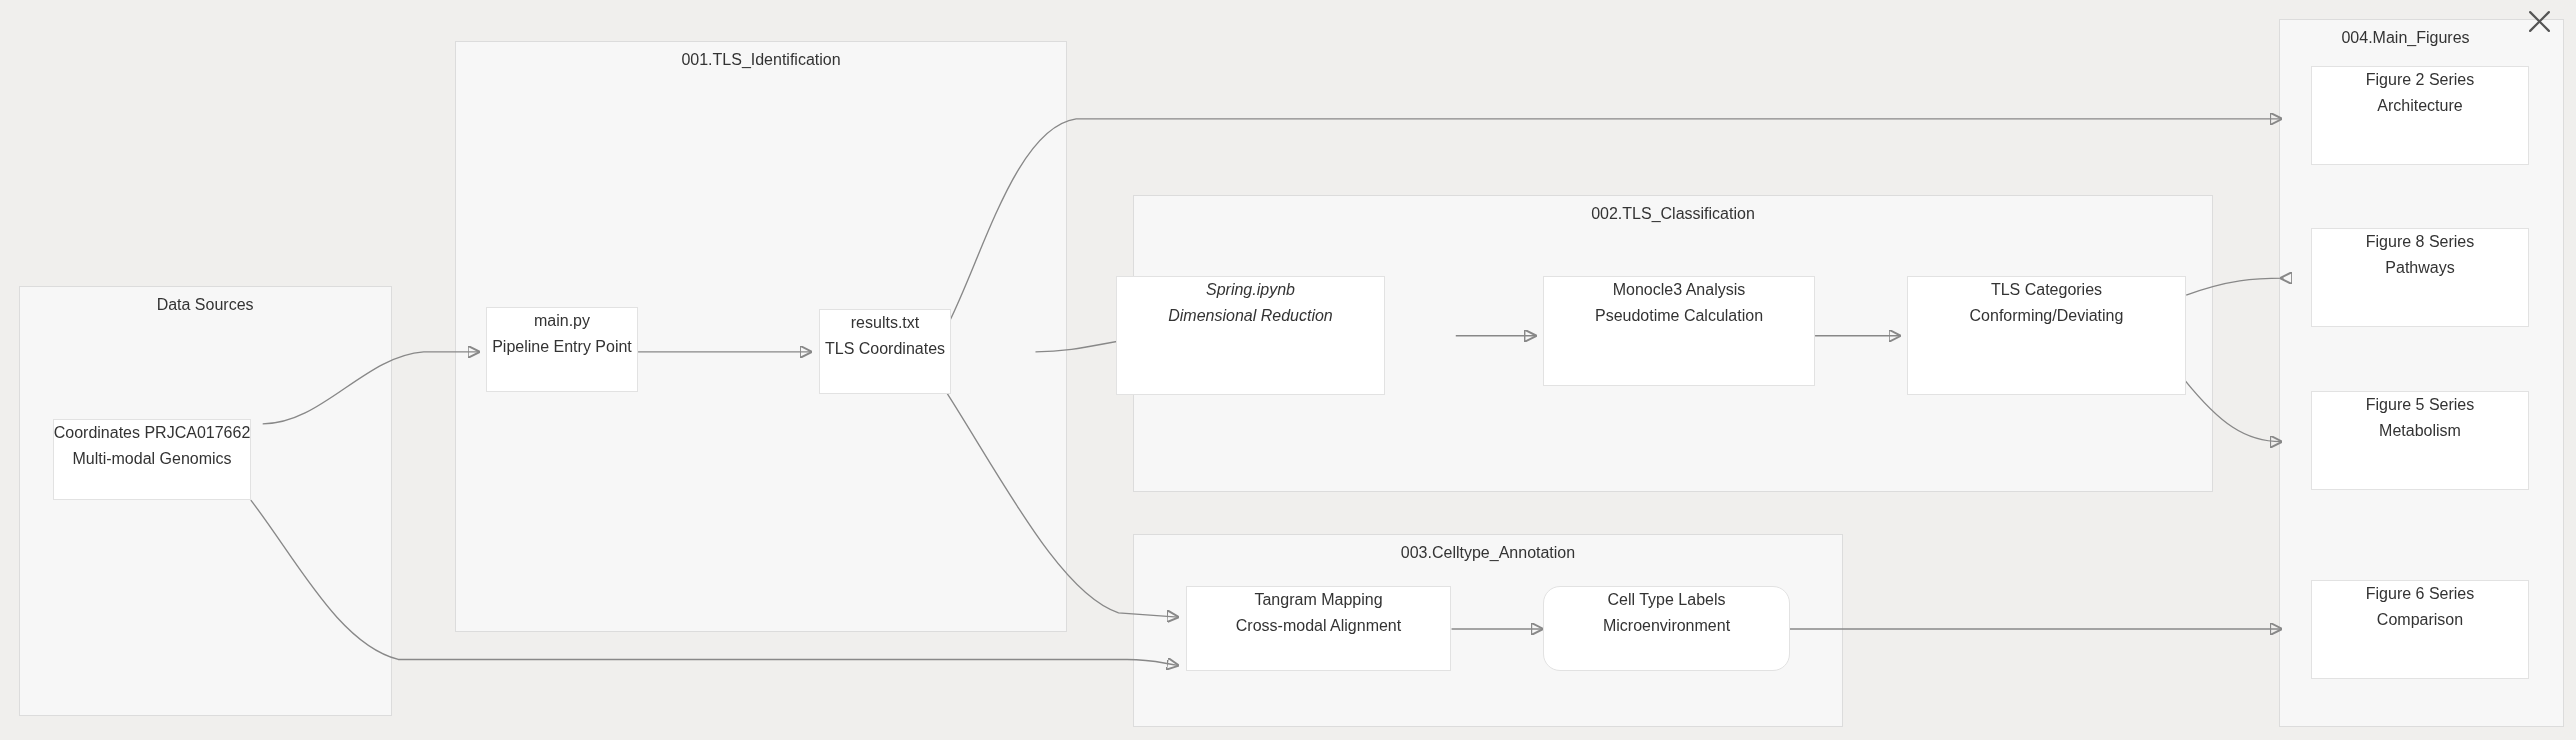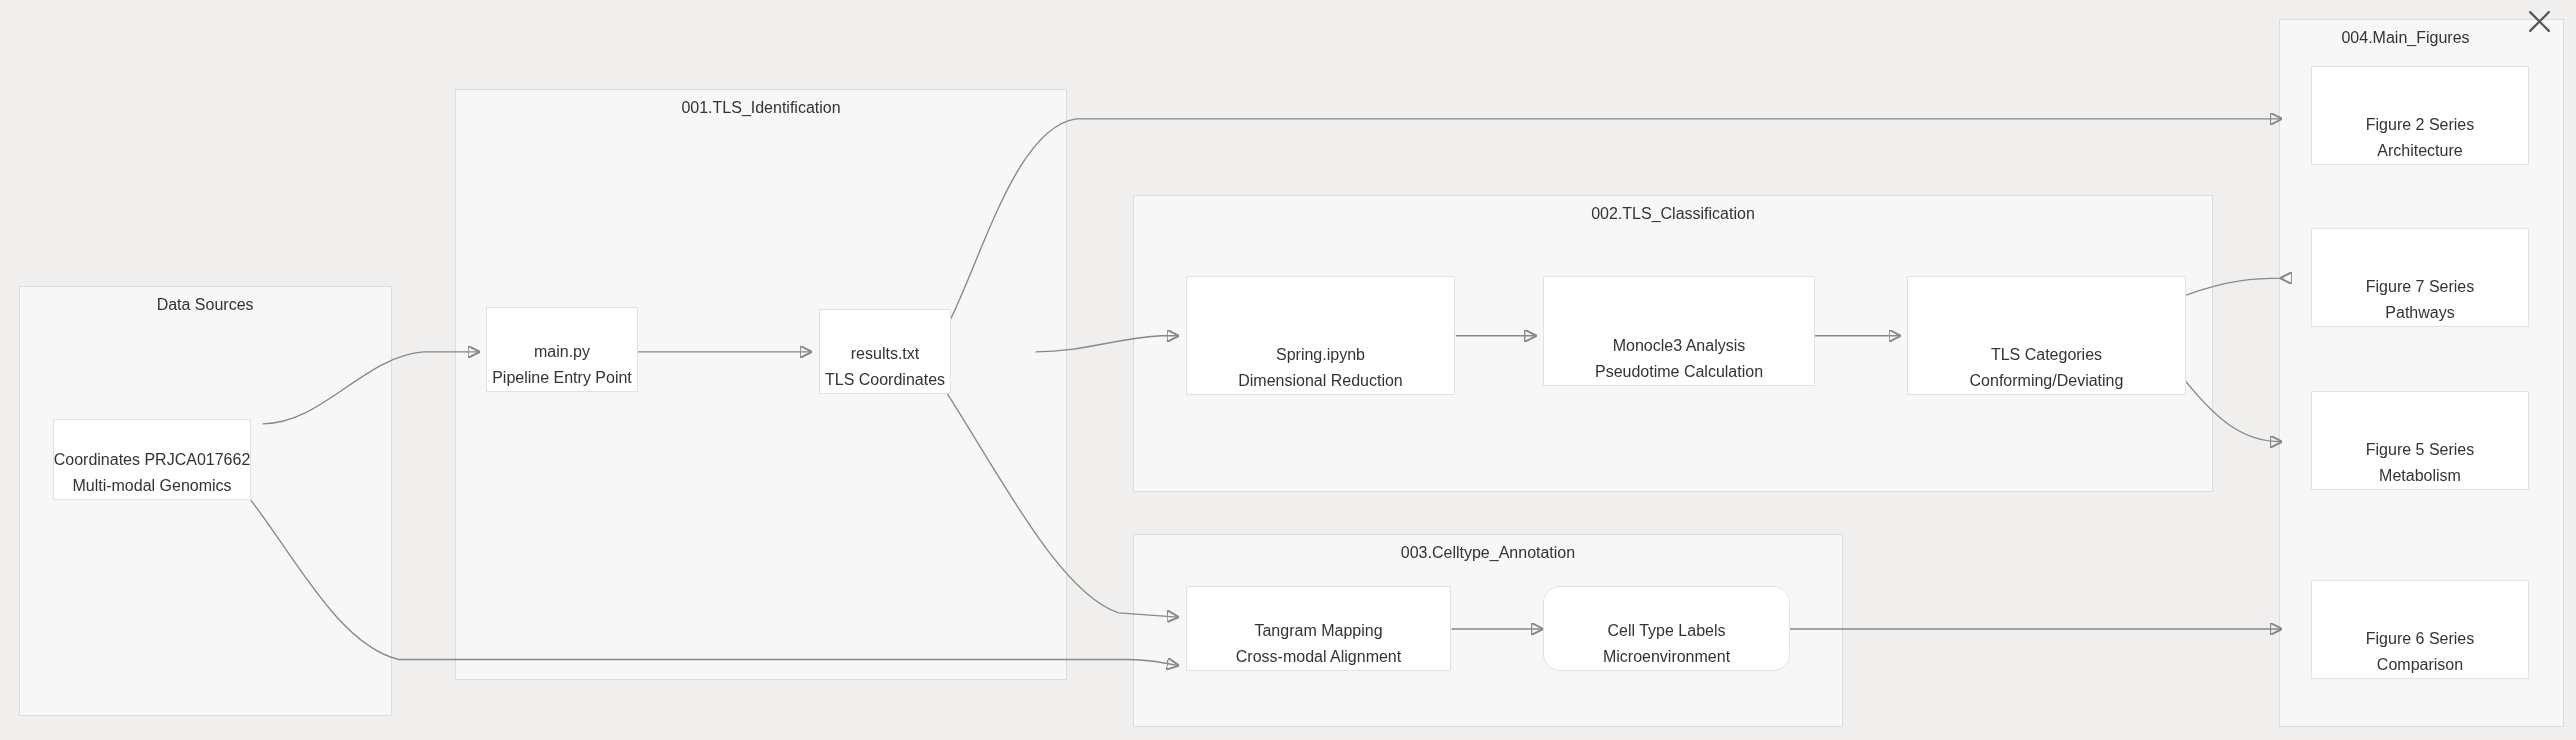--- a/index.html
+++ b/index.html
@@ -35,21 +35,21 @@
   }
   
   .node {
     position: absolute;
     background: #ffffff;
     border: 0.8px solid #e2e2e2;
     box-sizing: border-box;
     display: flex;
     flex-direction: column;
     align-items: center;
-    justify-content: flex-end;
+    justify-content: flex-start;
     text-align: center;
     color: #333333;
     font-size: 16px;
     line-height: 26px;
   }
   .node .ln { display: block; white-space: nowrap; }
   
   #edges {
     position: absolute;
     left: 0; top: 0;
@@ -73,21 +73,21 @@
 </style>
 </head>
 <body>
 
 <div id="canvas">
 
   <div class="cluster" style="left:18.6px; top:286px; width:373px; height:430px;">
     <div class="cluster-title">Data Sources</div>
   </div>
 
-  <div class="cluster" style="left:455px; top:41px; width:612px; height:591px;margin-top:48px;">
+  <div class="cluster" style="left:455px; top:41px; width:612px; height:591px;">
     <div class="cluster-title">001.TLS_Identification</div>
   </div>
 
   <div class="cluster" style="left:1133px; top:195px; width:1080px; height:297px;">
     <div class="cluster-title">002.TLS_Classification</div>
   </div>
 
   <div class="cluster" style="left:1133px; top:534px; width:710px; height:193px;">
     <div class="cluster-title">003.Celltype_Annotation</div>
   </div>
@@ -143,21 +143,21 @@
   <div class="node" style="left:486px; top:307px; width:152px; height:85px;">
     <span class="ln">main.py</span>
     <span class="ln">Pipeline Entry Point</span>
   </div>
 
   <div class="node" style="left:819px; top:309px; width:132px; height:85px;">
     <span class="ln">results.txt</span>
     <span class="ln">TLS Coordinates</span>
   </div>
 
-  <div class="node" style="left:1186px; top:276px; width:269px; height:119px;">
+  <div class="node" style="left:1116px; top:276px; width:269px; height:119px;font-style:italic;">
     <span class="ln">Spring.ipynb</span>
     <span class="ln">Dimensional Reduction</span>
   </div>
 
   <div class="node" style="left:1543px; top:276px; width:272px; height:110px;">
     <span class="ln">Monocle3 Analysis</span>
     <span class="ln">Pseudotime Calculation</span>
   </div>
 
   <div class="node" style="left:1907px; top:276px; width:279px; height:119px;">
@@ -174,21 +174,21 @@
     <span class="ln">Cell Type Labels</span>
     <span class="ln">Microenvironment</span>
   </div>
 
   <div class="node" style="left:2311px; top:66px; width:218px; height:99px;">
     <span class="ln">Figure 2 Series</span>
     <span class="ln">Architecture</span>
   </div>
 
   <div class="node" style="left:2311px; top:228px; width:218px; height:99px;">
-    <span class="ln">Figure 7 Series</span>
+    <span class="ln">Figure 8 Series</span>
     <span class="ln">Pathways</span>
   </div>
 
   <div class="node" style="left:2311px; top:391px; width:218px; height:99px;">
     <span class="ln">Figure 5 Series</span>
     <span class="ln">Metabolism</span>
   </div>
 
   <div class="node" style="left:2311px; top:580px; width:218px; height:99px;">
     <span class="ln">Figure 6 Series</span>

